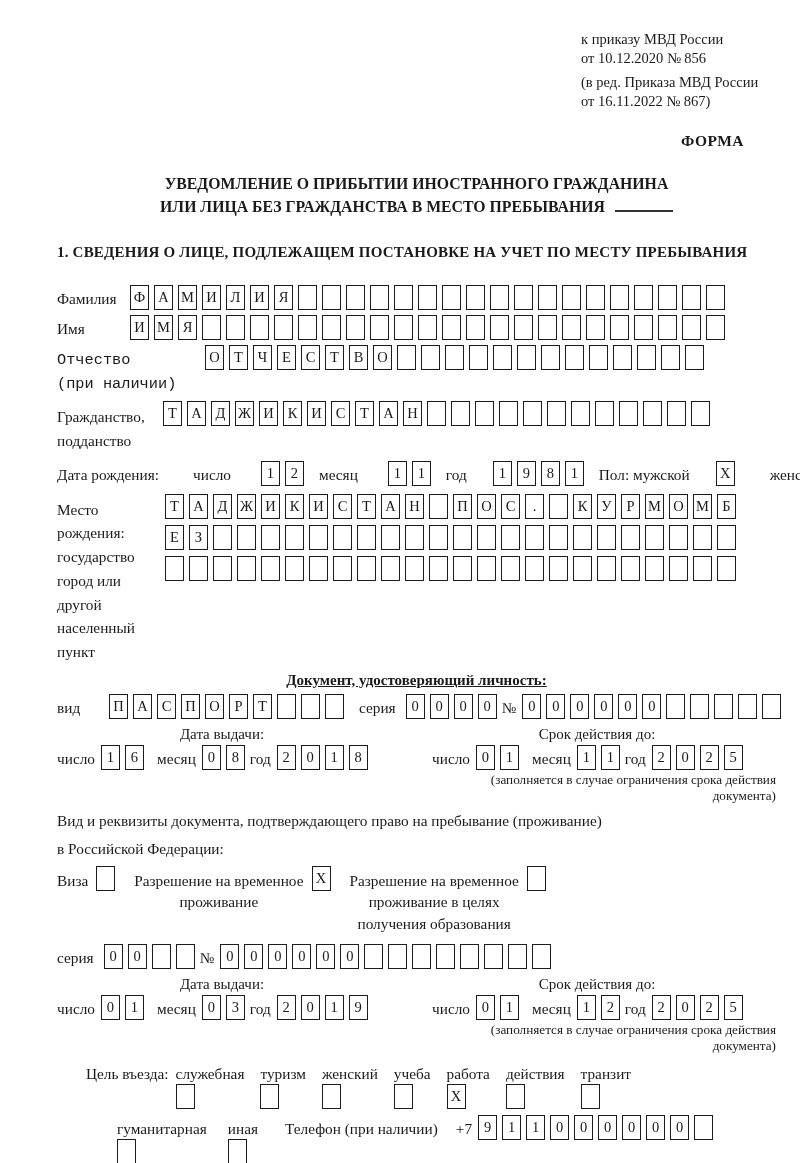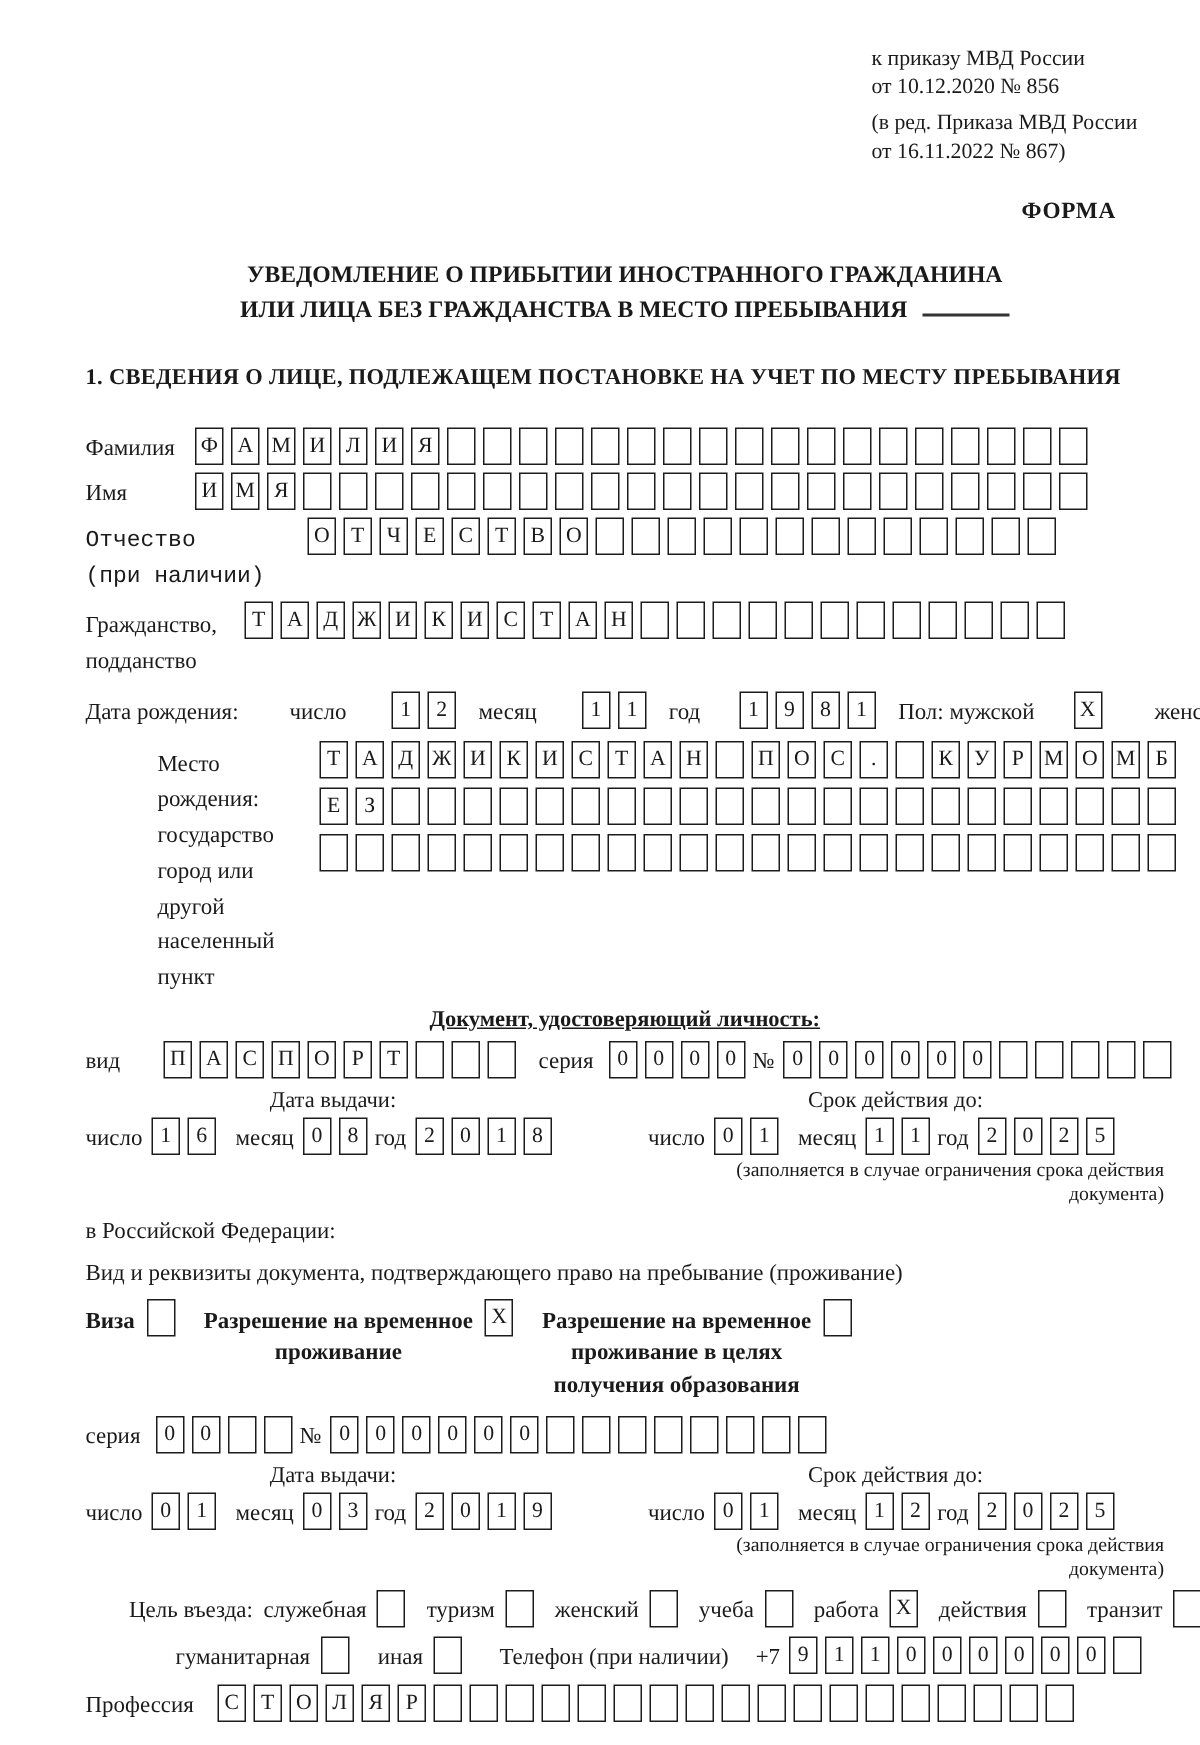--- a/index.html
+++ b/index.html
@@ -27,45 +27,45 @@
   .lbl-stack { flex:none; font-size:15.3px; line-height:1.55; padding-top:4px; }
   .cells { display:flex; flex:none; }
   .cell {
     width:19px; height:25px; border:1.5px solid #1c1c1c; margin-right:5px;
     display:flex; align-items:center; justify-content:center;
     font-size:14.5px; flex:none; background:#fff;
   }
   .stack { display:flex; flex-direction:column; }
   .stack .cells { margin-bottom:6px; }
 
-  .w73 { width:73px; } .w106 { width:106px; } .w148 { width:148px;font-family:Liberation Mono, monospace; } .w108 { width:108px;margin-left:48px; }
+  .w73 { width:73px; } .w106 { width:106px; } .w148 { width:148px;font-family:Liberation Mono, monospace; } .w108 { width:108px; }
 
   .gap6 { width:6px; flex:none; } .gap10 { width:10px; flex:none; } .gap14 { width:14px; flex:none; }
 
   .center-bold { text-align:center; font-weight:bold; font-size:15px; margin-top:8px;text-decoration:underline; }
 
   
   .date-pair { display:flex; margin-top:7px; }
   .date-col-l { width:375px; flex:none; }
   .date-col-r { flex:1; }
   .date-head { font-size:15px; text-align:center; width:330px; }
   .date-fields { display:flex; align-items:flex-start; margin-top:2px; }
   .date-fields .lbl { padding-top:4px; margin-right:6px; }
   .date-note { font-size:13.2px; margin-top:2px; text-align:right; }
 
   .intro-line { font-size:15.3px; line-height:1.45; margin-top:6px; }
 
   
   .permits { display:flex; align-items:flex-start; margin-top:6px; }
   .permit-item { display:flex; align-items:flex-start; margin-right:14px; }
-  .permit-item .p-lbl { font-size:15.3px; line-height:1.4; padding-top:4px; margin-right:8px;font-weight:bold; }
+  .permit-item .p-lbl { font-size:15.3px; line-height:1.4; padding-top:4px; margin-right:8px; }
   .permit-item .p-lbl.centered { text-align:center; }
 
   .purpose-line { display:flex; align-items:flex-start; margin-top:6px; }
-  .purpose-item { display:flex; align-items:flex-start; margin-right:9px; }
+  .purpose-item { display:flex; align-items:flex-start; margin-right:9px;flex-direction:column; }
   .purpose-item .lbl { margin-right:7px; }
 </style>
 </head>
 <body>
 
 <div class="page">
 
   <div class="appendix-block">
     <div>к приказу МВД России</div>
     <div>от 10.12.2020 № 856</div>
@@ -412,22 +412,22 @@
             <div class="cell">2</div>
             <div class="cell">0</div>
             <div class="cell">2</div>
             <div class="cell">5</div>
           </div>
       </div>
       <div class="date-note">(заполняется в случае ограничения срока действия документа)</div>
     </div>
   </div>
 
+  <div class="intro-line">Вид и реквизиты документа, подтверждающего право на пребывание (проживание)</div>
   <div class="intro-line">в Российской Федерации:</div>
-  <div class="intro-line">Вид и реквизиты документа, подтверждающего право на пребывание (проживание)</div>
 
   <div class="permits">
     <div class="permit-item">
       <div class="p-lbl">Виза</div>
       <div class="cells">
           <div class="cell"></div>
         </div>
     </div>
     <div class="permit-item">
       <div class="p-lbl centered">

